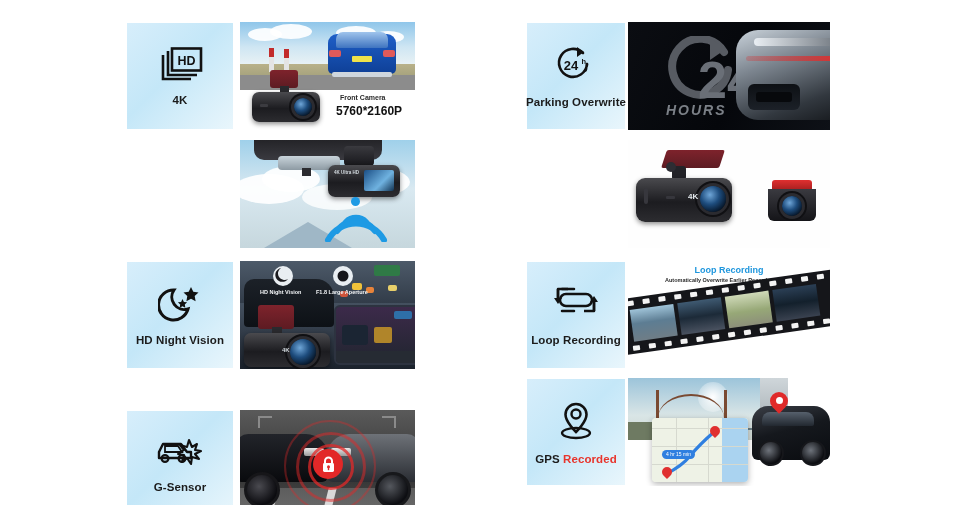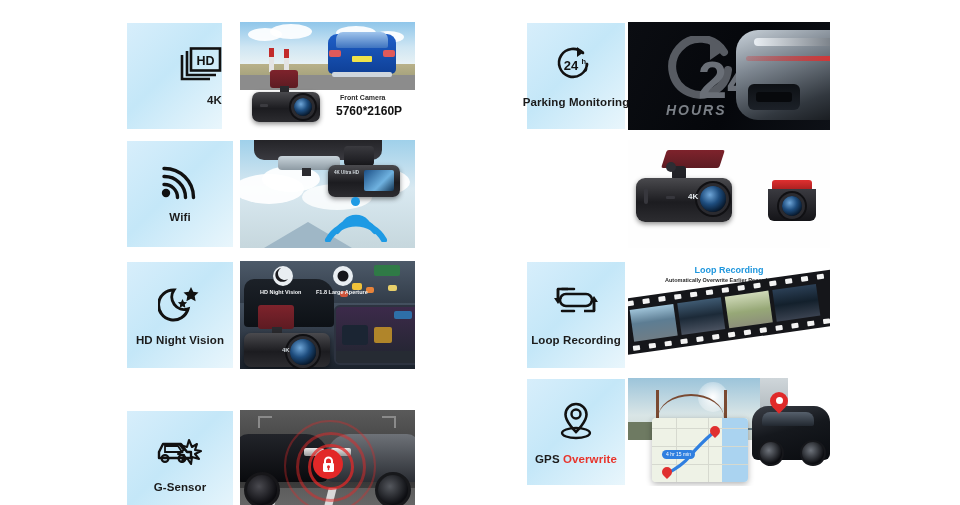--- a/index.html
+++ b/index.html
@@ -53,21 +53,21 @@
   .pin{position:absolute;width:10px;height:10px;background:#e03030;
        border-radius:50% 50% 50% 0;transform:rotate(-45deg);}
 </style>
 </head>
 <body>
 
 <div class="board">
 
   <div class="feature" style="left:127px;top:23px;width:288px;height:106px;">
 
-    <div class="tile" style="width:95px;height:106px;align-items:flex-end;">
+    <div class="tile" style="width:106px;height:106px;">
       <span class="ic">
         <svg width="46" height="36" viewBox="0 0 46 36">
           <path d="M6 8 V32 H34" fill="none" stroke="#111" stroke-width="2.6"></path>
           <path d="M11 4 V28 H40" fill="none" stroke="#111" stroke-width="2.6"></path>
           <rect x="15" y="1.5" width="29" height="22" fill="none" stroke="#111" stroke-width="2.6"></rect>
           <text x="29.5" y="17.5" font-family="Liberation Sans, sans-serif" font-size="12.5" font-weight="bold" fill="#111" text-anchor="middle">HD</text>
         </svg>
       </span>
       <div class="cap">4K</div>
     </div>
@@ -109,31 +109,20 @@
         <div style="position:absolute;left:20px;top:82px;width:8px;height:3px;background:#3b3b40;border-radius:1px;"></div>
 
         <div class="lbl" style="left:100px;top:72px;font-size:7px;color:#2b2b2b;">Front Camera</div>
         <div class="lbl" style="left:96px;top:82px;font-size:12px;color:#111;">5760*2160P</div>
       </div>
     </div>
   </div>
 
   <div class="feature" style="left:127px;top:141px;width:288px;height:106px;">
 
-    <div class="tile" style="width:106px;height:106px;">
-      <span class="ic">
-        <svg width="42" height="34" viewBox="0 0 42 34">
-          <circle cx="7" cy="27" r="4.2" fill="#111"></circle>
-          <path d="M5 18.5 A13 13 0 0 1 18.5 31.5" fill="none" stroke="#111" stroke-width="3.4" stroke-linecap="round"></path>
-          <path d="M5 10.5 A21 21 0 0 1 26.5 31.5" fill="none" stroke="#111" stroke-width="3.4" stroke-linecap="round"></path>
-          <path d="M5 2.5 A29 29 0 0 1 34.5 31.5" fill="none" stroke="#111" stroke-width="3.4" stroke-linecap="round"></path>
-        </svg>
-      </span>
-      <div class="cap">Wifi</div>
-    </div>
 
     <div class="photo" style="left:113px;top:-1px;width:175px;height:108px;">
       <div class="inner" style="background:linear-gradient(#9fd0ea 0%,#d9e9f1 45%,#c6d7dd 100%);">
         <div class="cloud" style="left:-6px;top:34px;width:70px;height:30px;"></div>
         <div class="cloud" style="left:22px;top:26px;width:58px;height:26px;"></div>
         <div class="cloud" style="left:104px;top:28px;width:66px;height:28px;"></div>
         <div class="cloud" style="left:62px;top:44px;width:70px;height:26px;opacity:.8;"></div>
 
         <div style="position:absolute;left:24px;bottom:0;width:0;height:0;
                     border-left:44px solid transparent;border-right:44px solid transparent;
@@ -287,21 +276,21 @@
     <div class="tile" style="width:98px;height:106px;">
       <span class="ic">
         <svg width="46" height="40" viewBox="0 0 46 40">
           <path d="M30 8 A14 14 0 1 0 34 19" fill="none" stroke="#111" stroke-width="2.6" stroke-linecap="round"></path>
           <path d="M34 19 A14 14 0 0 1 31 28" fill="none" stroke="#111" stroke-width="2.4" stroke-linecap="round" stroke-dasharray="1.6 3.4"></path>
           <path d="M24 2 l7 5 -7 5 z" fill="#111"></path>
           <text x="18" y="25" font-family="Liberation Sans, sans-serif" font-size="13" font-weight="bold" fill="#111" text-anchor="middle">24</text>
           <text x="28.5" y="19" font-family="Liberation Sans, sans-serif" font-size="7.5" font-weight="bold" fill="#111">h</text>
         </svg>
       </span>
-      <div class="cap">Parking Monitoring</div>
+      <div class="cap">Parking Overwrite</div>
     </div>
 
     <div class="photo" style="left:101px;top:-1px;width:202px;height:108px;">
       <div class="inner" style="background:linear-gradient(115deg,#0b0d12 0%,#05070b 55%,#0e1117 100%);">
 
         <svg style="position:absolute;left:26px;top:14px;" width="110" height="84" viewBox="0 0 110 84">
           <path d="M70 16 A28 28 0 1 0 74 34" fill="none" stroke="#575b62" stroke-width="8" stroke-linecap="round"></path>
           <path d="M56 2 l16 11 -16 11 z" fill="#575b62"></path>
           <text x="44" y="62" font-family="Liberation Sans, sans-serif" font-size="52" font-weight="bold" fill="#6a6f77">24</text>
         </svg>
@@ -416,21 +405,21 @@
       <span class="ic">
         <svg width="44" height="42" viewBox="0 0 44 42">
           <path d="M22 4 a10.5 10.5 0 0 1 10.5 10.5 c0 7.5 -10.5 17.5 -10.5 17.5
                    s-10.5 -10 -10.5 -17.5 A10.5 10.5 0 0 1 22 4 z" fill="none" stroke="#111" stroke-width="2.6"></path>
           <circle cx="22" cy="14" r="4.5" fill="none" stroke="#111" stroke-width="2.4"></circle>
           <ellipse cx="22" cy="33" rx="14" ry="5" fill="none" stroke="#111" stroke-width="2.3"></ellipse>
         </svg>
       </span>
       <div class="cap">
         <span>GPS</span>
-        <span class="opt">Overwrite</span>
+        <span class="opt">Recorded</span>
       </div>
     </div>
 
     <div class="photo" style="left:101px;top:-1px;width:202px;height:108px;">
       <div class="inner" style="background:#ffffff;">
 
         <div style="position:absolute;left:0;top:0;width:160px;height:62px;
                     background:linear-gradient(#9cc4da,#d9e5e6 60%,#cfd7d2);overflow:hidden;">
           <div style="position:absolute;left:70px;top:4px;width:30px;height:30px;border-radius:50%;
                       background:radial-gradient(circle,#fff,rgba(255,255,255,0));"></div>

